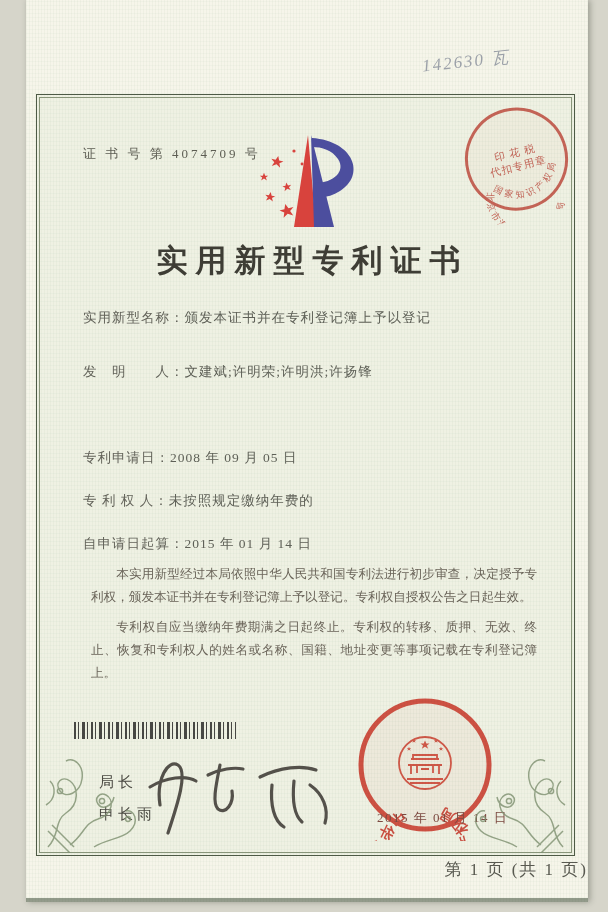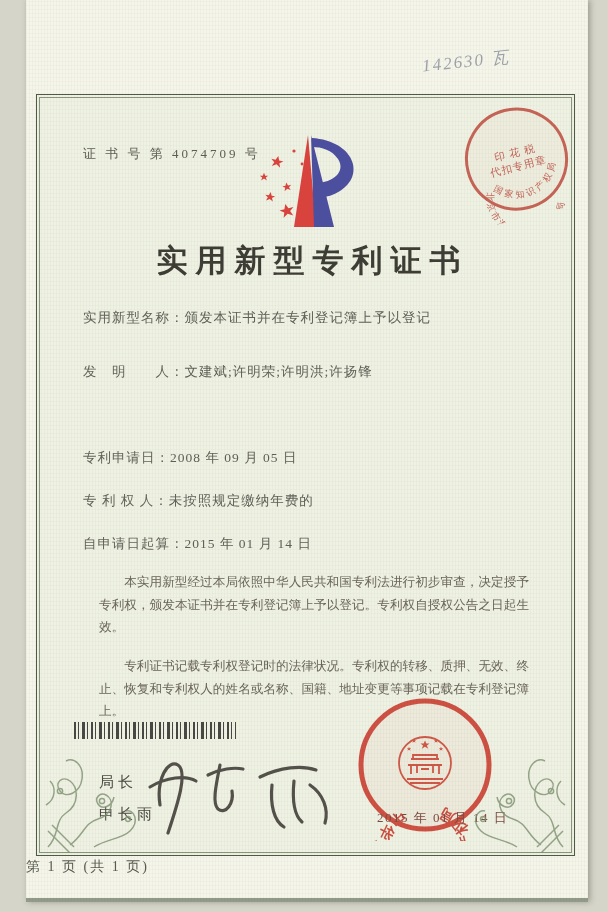--- a/index.html
+++ b/index.html
@@ -49,21 +49,21 @@
   .field{
     position:absolute;left:46px;width:470px;
     font-size:13.5px;color:#63635a;letter-spacing:1px;white-space:nowrap;
   }
   .field .flabel{color:#63635a;text-align:center;}
   .field .fvalue{color:#5e6057;}
   .paras{
     position:absolute;left:46px;top:460px;width:462px;
     font-size:12.6px;line-height:1.8;color:#6a6459;text-align:justify;
   }
-  .paras p{margin:16px;text-indent:2em;}
+  .paras p{margin:8px;text-indent:2em;}
   .barcode{
     position:absolute;left:37px;top:627px;width:162px;height:17px;
     background:
       repeating-linear-gradient(90deg,
         #2a2a28 0 2px, transparent 2px 4px,
         #2a2a28 4px 5px, transparent 5px 8px,
         #2a2a28 8px 11px, transparent 11px 13px,
         #2a2a28 13px 14px, transparent 14px 17px);
     opacity:.85;
   }
@@ -76,22 +76,22 @@
     color:#7c4a41;white-space:nowrap;
   }
   .ornament{position:absolute;width:118px;height:118px;opacity:.8;}
   .orn-bl{left:3px;bottom:2px;}
   .orn-br{right:3px;bottom:2px;transform:scaleX(-1);}
   .stamp{
     position:absolute;left:434px;top:104px;width:114px;height:114px;
     transform:rotate(-14deg);mix-blend-mode:multiply;opacity:.9;
   }
   .footer{
-    position:absolute;left:0;top:858px;width:100%;text-align:left;
-    font-size:14px;letter-spacing:2px;color:#585950;
+    position:absolute;left:0;top:858px;width:100%;text-align:right;
+    font-size:17px;letter-spacing:2px;color:#585950;
   }
 </style>
 </head>
 <body>
 
 <div class="scan">
   <div class="edge-left"></div>
 
   <div class="page">
 
@@ -132,21 +132,21 @@
       </div>
       <div class="field" style="top:397px">
         <span class="flabel">专 利 权 人：</span><span class="fvalue">未按照规定缴纳年费的</span>
       </div>
       <div class="field" style="top:440px">
         <span class="flabel">自申请日起算：</span><span class="fvalue">2015 年 01 月 14 日</span>
       </div>
 
       <div class="paras">
         <p>本实用新型经过本局依照中华人民共和国专利法进行初步审查，决定授予专利权，颁发本证书并在专利登记簿上予以登记。专利权自授权公告之日起生效。</p>
-        <p>专利证书记载专利权登记时的法律状况。专利权的转移、质押、无效、终止、恢复和专利权人的姓名或名称、国籍、地址变更等事项记载在专利登记簿上。</p>
+        <p>专利权自应当缴纳年费期满之日起终止。专利权的转移、质押、无效、终止、恢复和专利权人的姓名或名称、国籍、地址变更等事项记载在专利登记簿上。</p>
       </div>
 
       <div class="barcode"></div>
 
       <div class="signer">
         <span>局长</span>
         <span class="name">申长雨</span>
       </div>
 
       <svg class="signature" viewBox="0 0 220 95">

